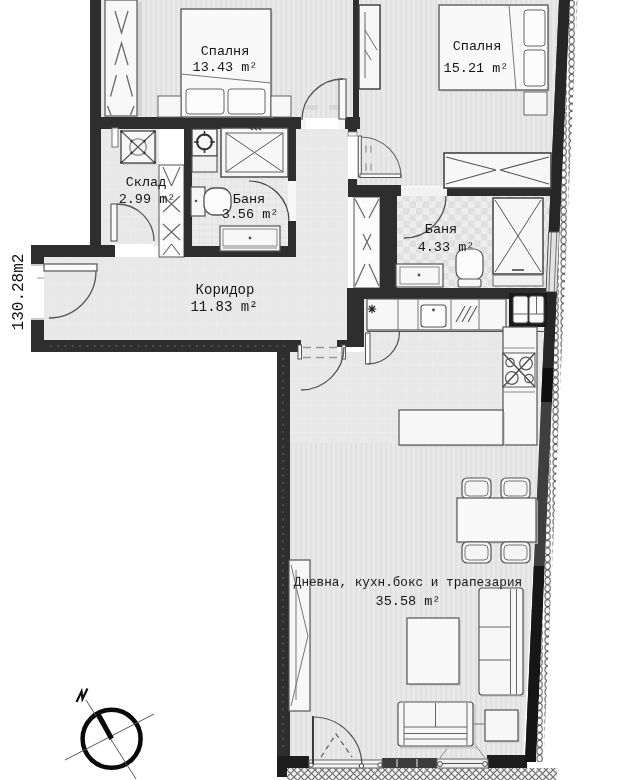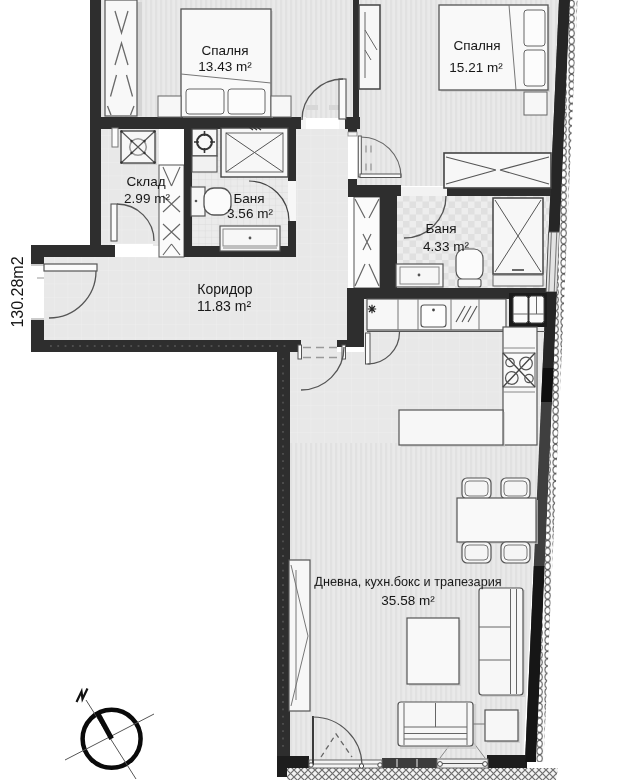--- a/index.html
+++ b/index.html
@@ -1,17 +1,17 @@
 <!DOCTYPE html>
 <html><head>
 <meta charset="utf-8">
 <style>
   html,body{margin:0;padding:0;background:#ffffff;}
   #page{width:633px;height:780px;position:relative;overflow:hidden;
-        font-family:Liberation Sans, sans-serif;}
+        font-family:Liberation Mono, monospace;}
   svg{display:block;}
   text{fill:#141414;will-change:transform;} svg{opacity:0.999;}
 </style>
 </head>
 <body>
 <div id="page">
 <svg width="633" height="780" viewBox="0 0 633 780">
 <defs>
   <pattern id="stripes" width="5" height="12" patternUnits="userSpaceOnUse">
     <rect width="5" height="12" fill="#e9e9e9"></rect>

